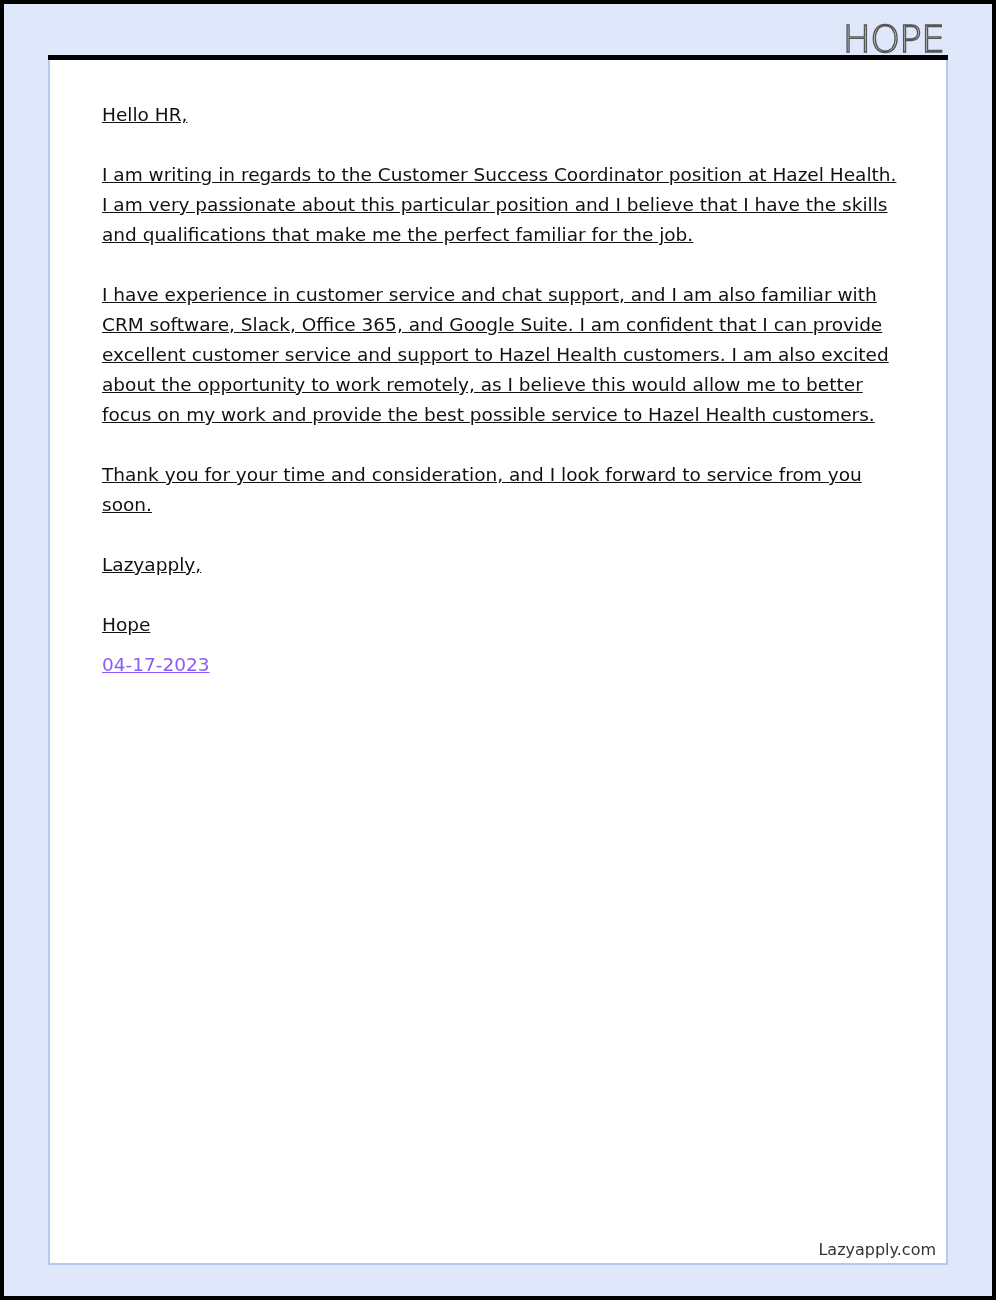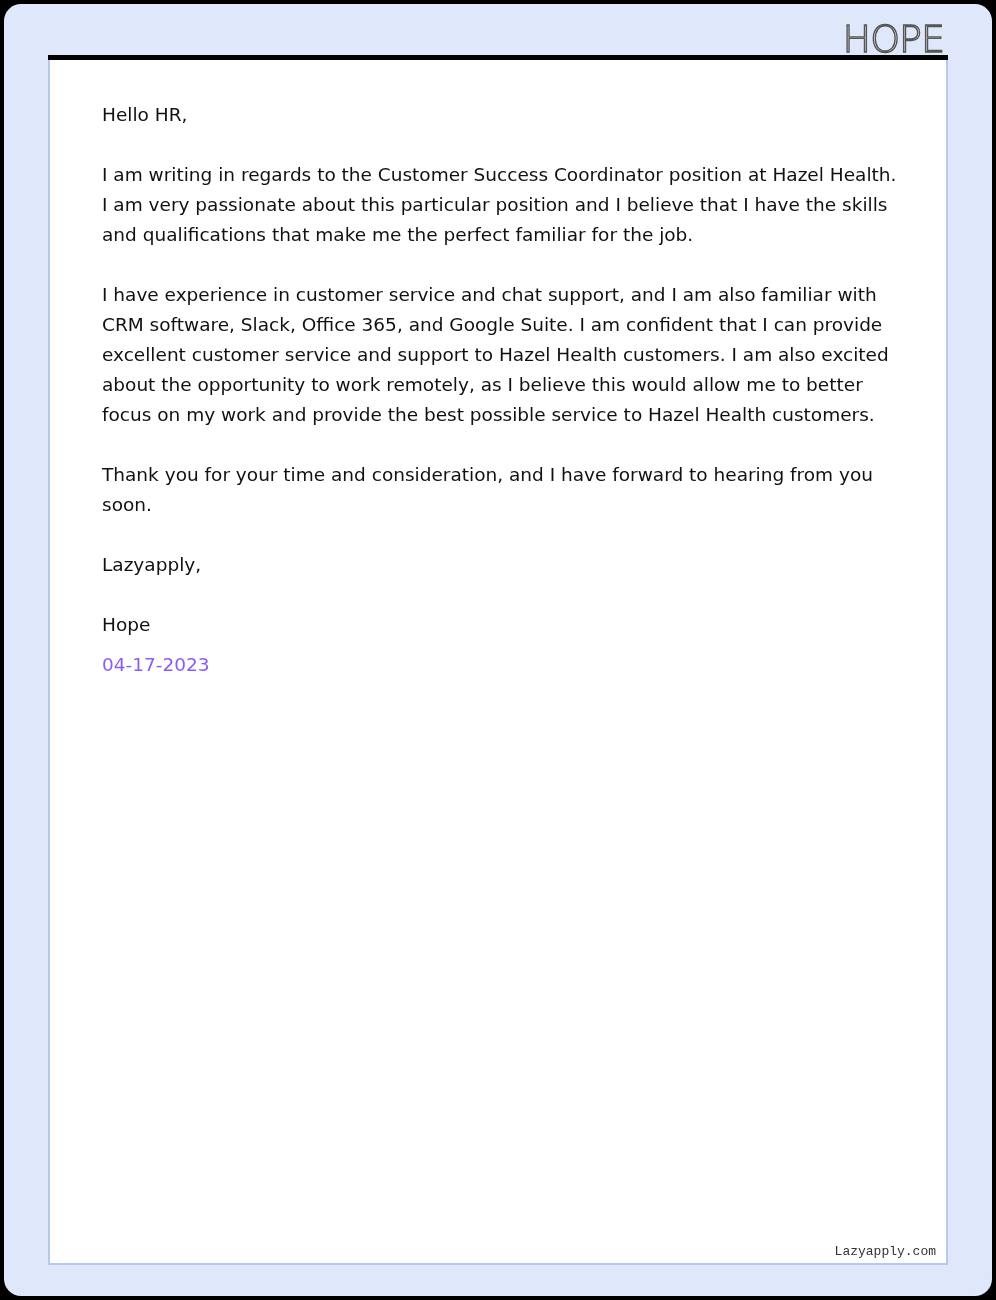--- a/index.html
+++ b/index.html
@@ -1,37 +1,37 @@
 <!DOCTYPE html>
 <html><head>
   <meta charset="utf-8">
   <style>
     html, body { margin:0; padding:0; }
     body { width:996px; height:1300px; position:relative; overflow:hidden; background:#000; font-family:"DejaVu Sans", sans-serif; }
-    .frame { position:absolute; left:4px; top:4px; width:988px; height:1292px; background:#dfe7fb;border-radius:17px; }
+    .frame { position:absolute; left:4px; top:4px; width:988px; height:1292px; background:#dfe7fb; }
     .brand { position:absolute; right:48px; top:12px; font-family:"DejaVu Sans", sans-serif; font-size:38px; font-weight:300; letter-spacing:-1px; color:#ffffff; -webkit-text-stroke:1.4px #555; line-height:46px; }
     .topbar { position:absolute; left:44px; top:51px; width:900px; height:5px; background:#000; }
     .page { position:absolute; left:44px; top:56px; width:896px; height:1203px; background:#fff; border:2px solid #b5c9f0; border-top:none; }
     .content { position:absolute; left:52px; top:40px; width:800px; font-size:18.5px; line-height:30px; color:#111; }
-    .content p { margin:0 0 30px 0; }
+    .content p { margin:0 0 30px 0;text-decoration:underline; }
     .content p.sig { margin-bottom:10px; }
     .date { color:#8b5cf6; }
-    .footer { position:absolute; right:10px; bottom:4px; font-size:13px; color:#333;font-family:Liberation Mono, monospace; }
+    .footer { position:absolute; right:10px; bottom:4px; font-size:16px; color:#333; }
   </style>
 </head>
 <body>
 
 <div class="frame">
   <div class="brand">HOPE</div>
   <div class="topbar"></div>
   <div class="page">
     <div class="content">
       <p>Hello HR,</p>
       <p>I am writing in regards to the Customer Success Coordinator position at Hazel Health. I am very passionate about this particular position and I believe that I have the skills and qualifications that make me the perfect familiar for the job.</p>
       <p>I have experience in customer service and chat support, and I am also familiar with CRM software, Slack, Office 365, and Google Suite. I am confident that I can provide excellent customer service and support to Hazel Health customers. I am also excited about the opportunity to work remotely, as I believe this would allow me to better focus on my work and provide the best possible service to Hazel Health customers.</p>
-      <p>Thank you for your time and consideration, and I have forward to hearing from you soon.</p>
+      <p>Thank you for your time and consideration, and I look forward to service from you soon.</p>
       <p>Lazyapply,</p>
       <p class="sig">Hope</p>
       <p class="date">04-17-2023</p>
     </div>
     <div class="footer">Lazyapply.com</div>
   </div>
 </div>
 
 </body></html>

